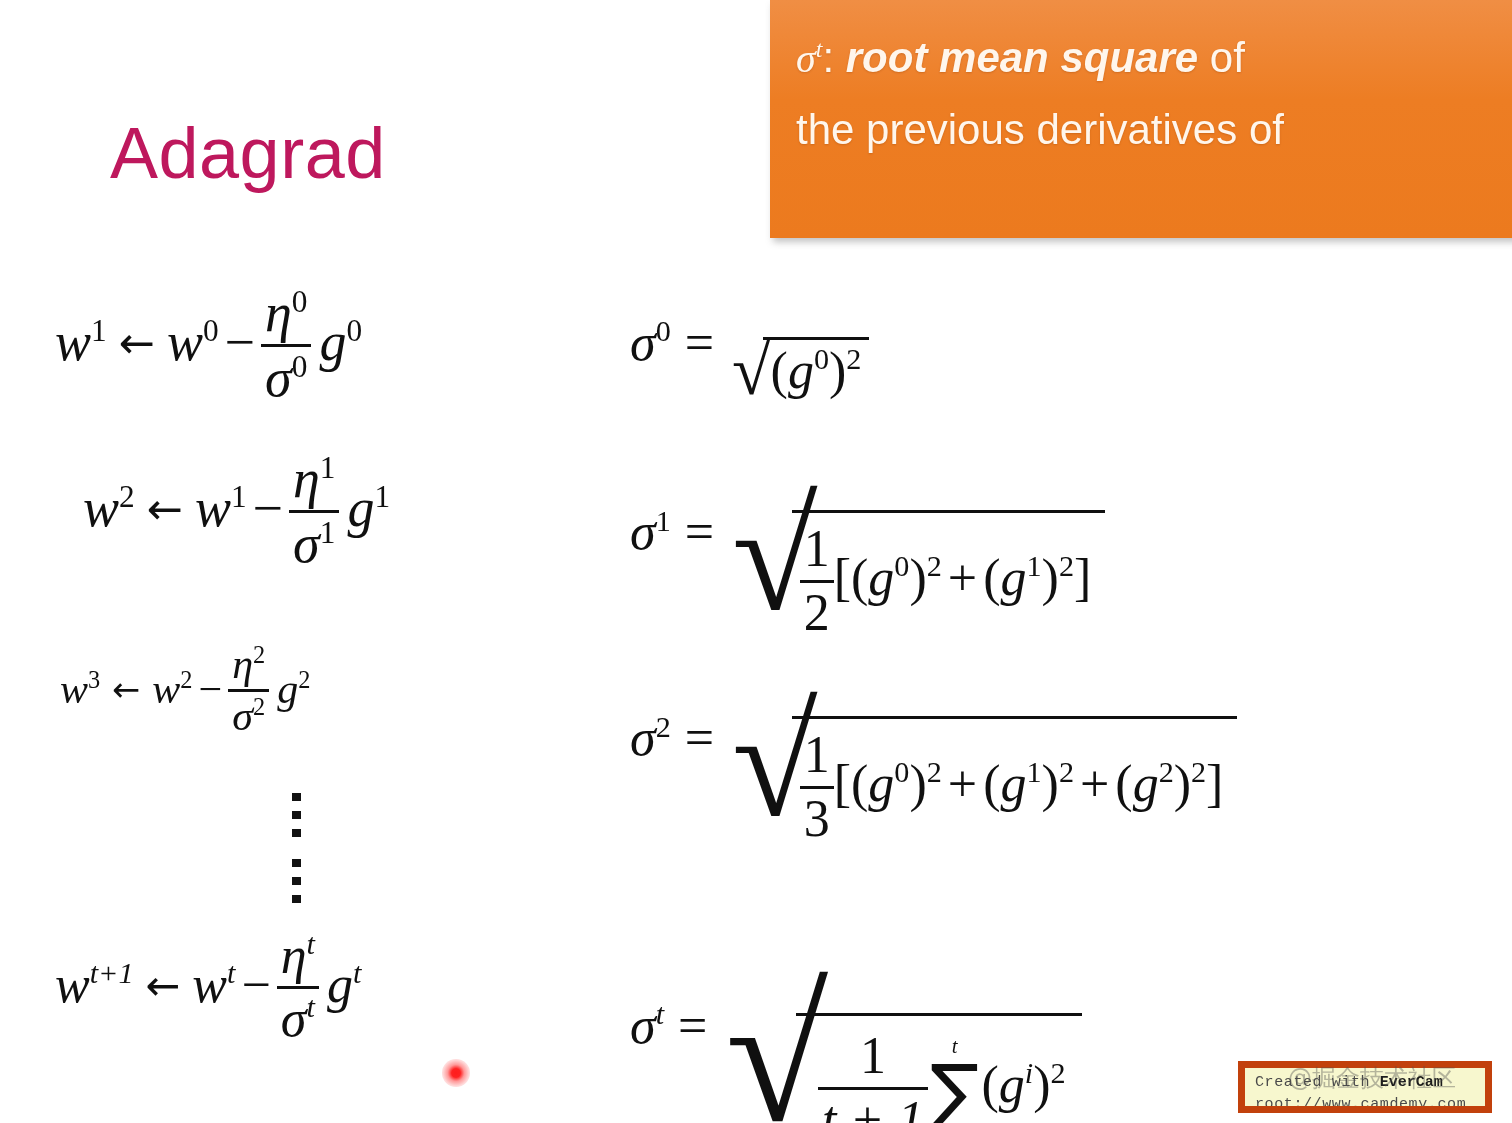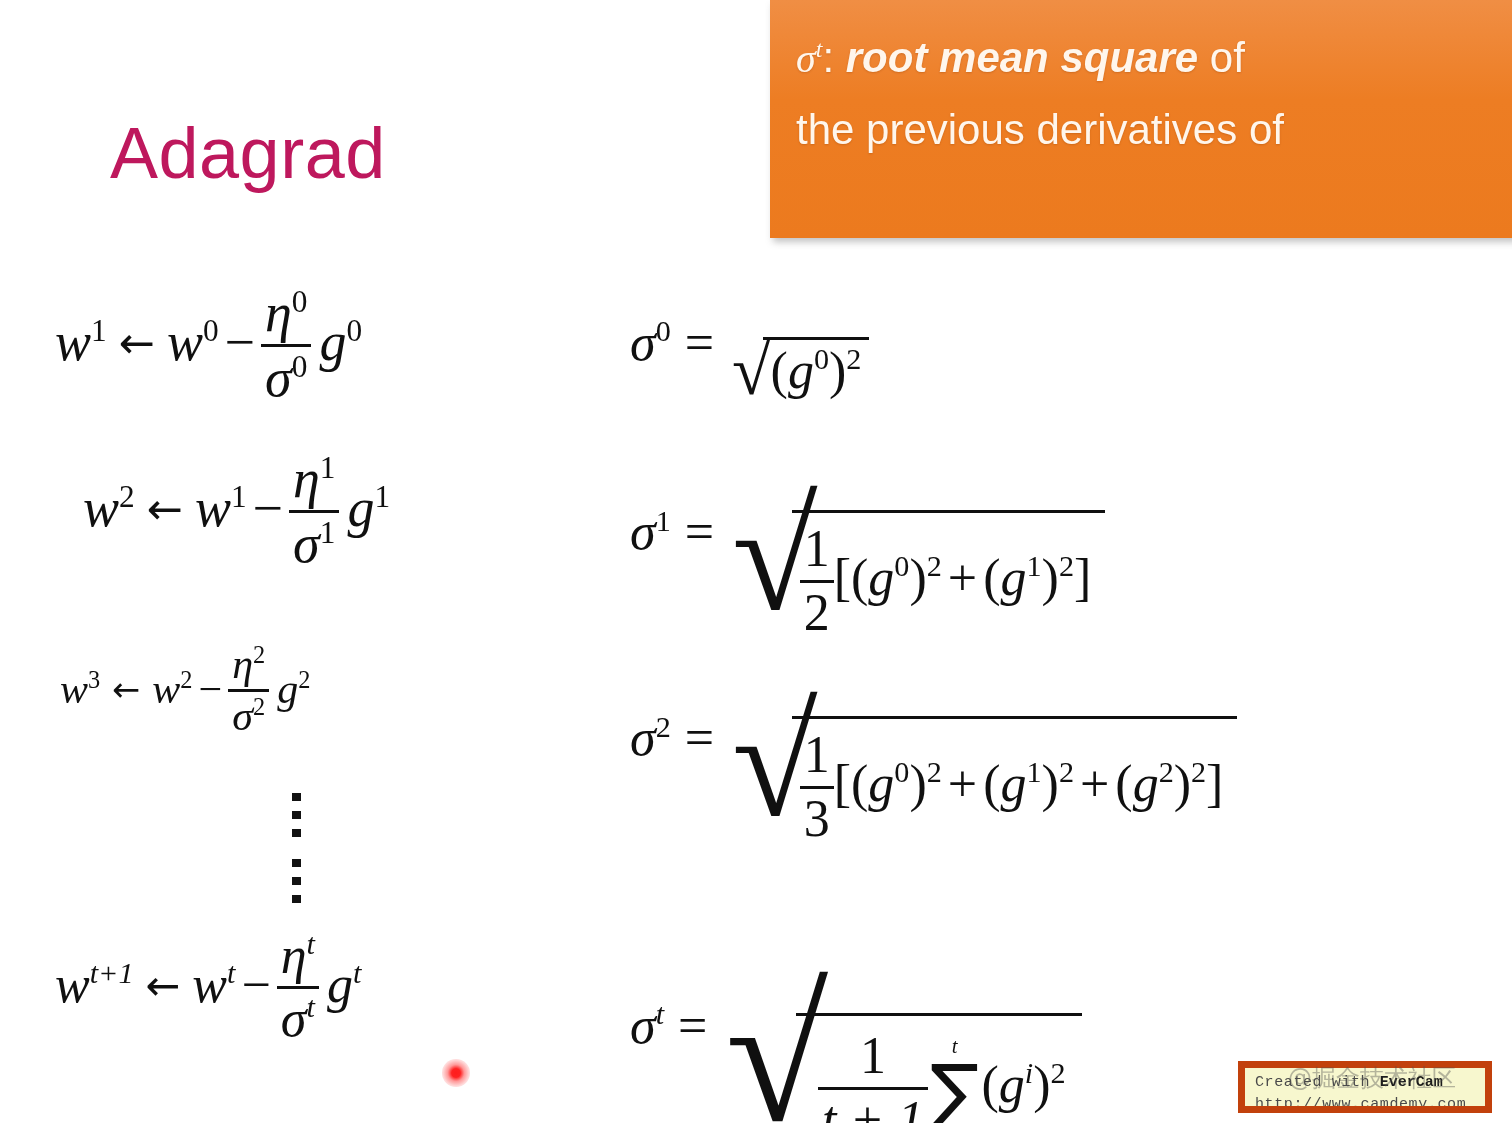--- a/index.html
+++ b/index.html
@@ -275,17 +275,17 @@
   <div class="eq" style="left:630px; top:638px; font-size:52px;">
     <span class="v">σ</span><sup class="s upn">2</sup><span class="op" style="padding:0 14px;">=</span><span class="radical"><span class="sign up" style="font-size:3.0em; position:relative; top:14px; left:4px; font-weight:300;">√</span><span class="body" style="margin-left:-22px; padding-top:10px; padding-right:14px;"><span class="frac"><span class="num up">1</span><span class="bar"></span><span class="den up">3</span></span><span class="up">[</span><span class="up">(</span><span class="v">g</span><sup class="s upn">0</sup><span class="up">)</span><sup class="s upn">2</sup><span class="op">+</span><span class="up">(</span><span class="v">g</span><sup class="s upn">1</sup><span class="up">)</span><sup class="s upn">2</sup><span class="op">+</span><span class="up">(</span><span class="v">g</span><sup class="s upn">2</sup><span class="up">)</span><sup class="s upn">2</sup><span class="up">]</span></span></span>
   </div>
 
   <div class="eq" style="left:630px; top:912px; font-size:52px;">
     <span class="v">σ</span><sup class="s">t</sup><span class="op" style="padding:0 14px;">=</span><span class="radical"><span class="sign up" style="font-size:3.6em; position:relative; top:18px; left:4px; font-weight:300;">√</span><span class="body" style="margin-left:-28px; padding-top:14px; padding-right:16px; padding-left:22px;"><span class="frac"><span class="num up">1</span><span class="bar"></span><span class="den">t + 1</span></span><span class="bigsum"><span class="lim">t</span><span class="glyph">∑</span><span class="lim">i=0</span></span><span class="up">(</span><span class="v">g</span><sup class="s">i</sup><span class="up">)</span><sup class="s upn">2</sup></span></span>
   </div>
 
   <div id="badge">
     <div><span>Created with </span><span class="brand">EverCam</span></div>
-    <div>http://www.camdemy.com</div>
+    <div>root://www.camdemy.com</div>
   </div>
   <div id="badge-watermark">@掘金技术社区</div>
 
 </div>
 
 </body></html>

